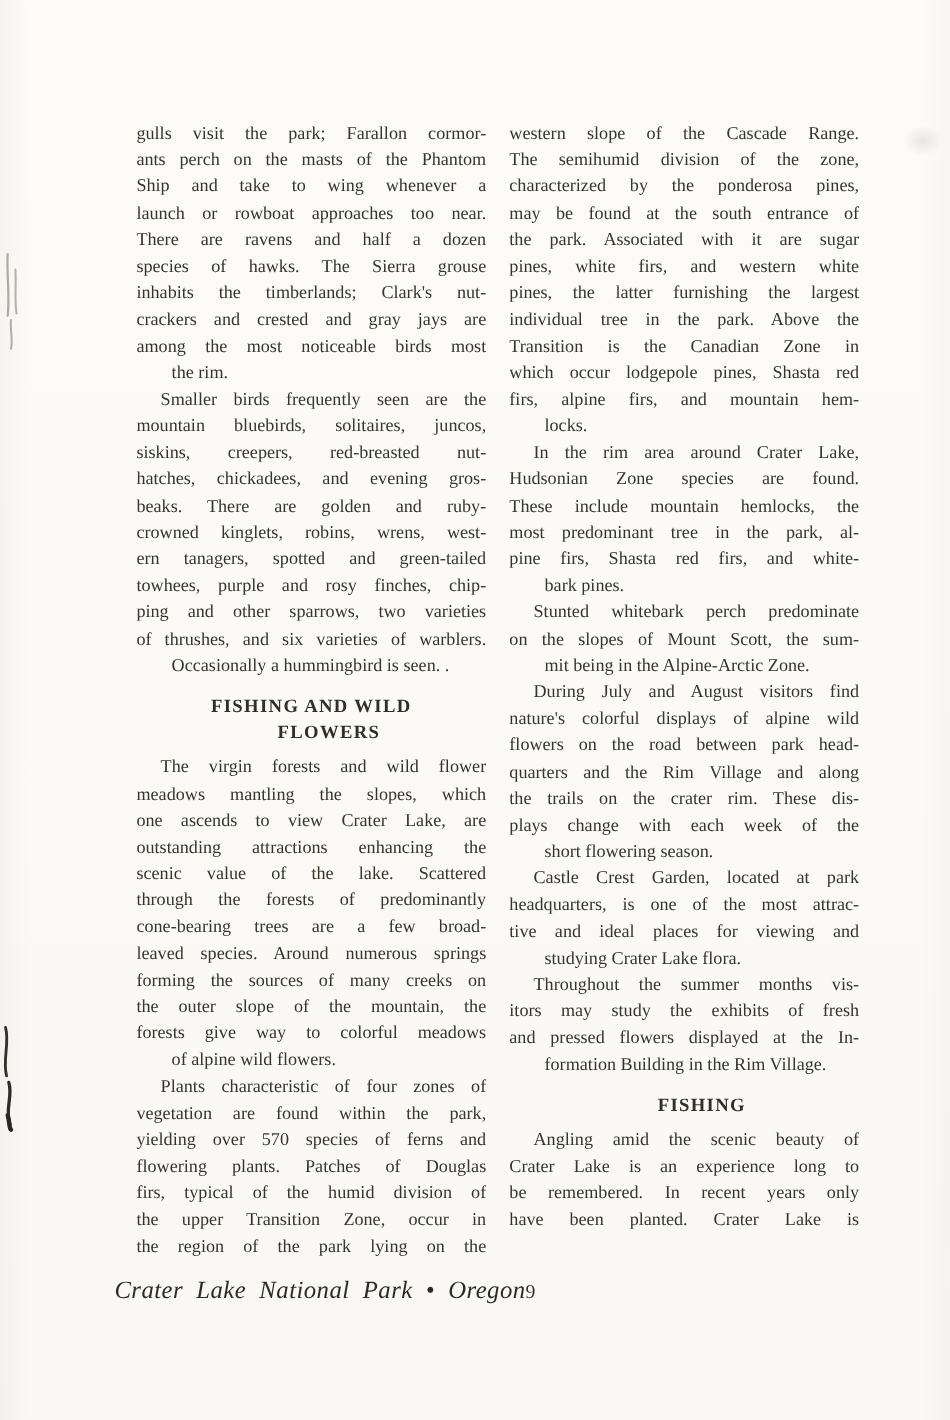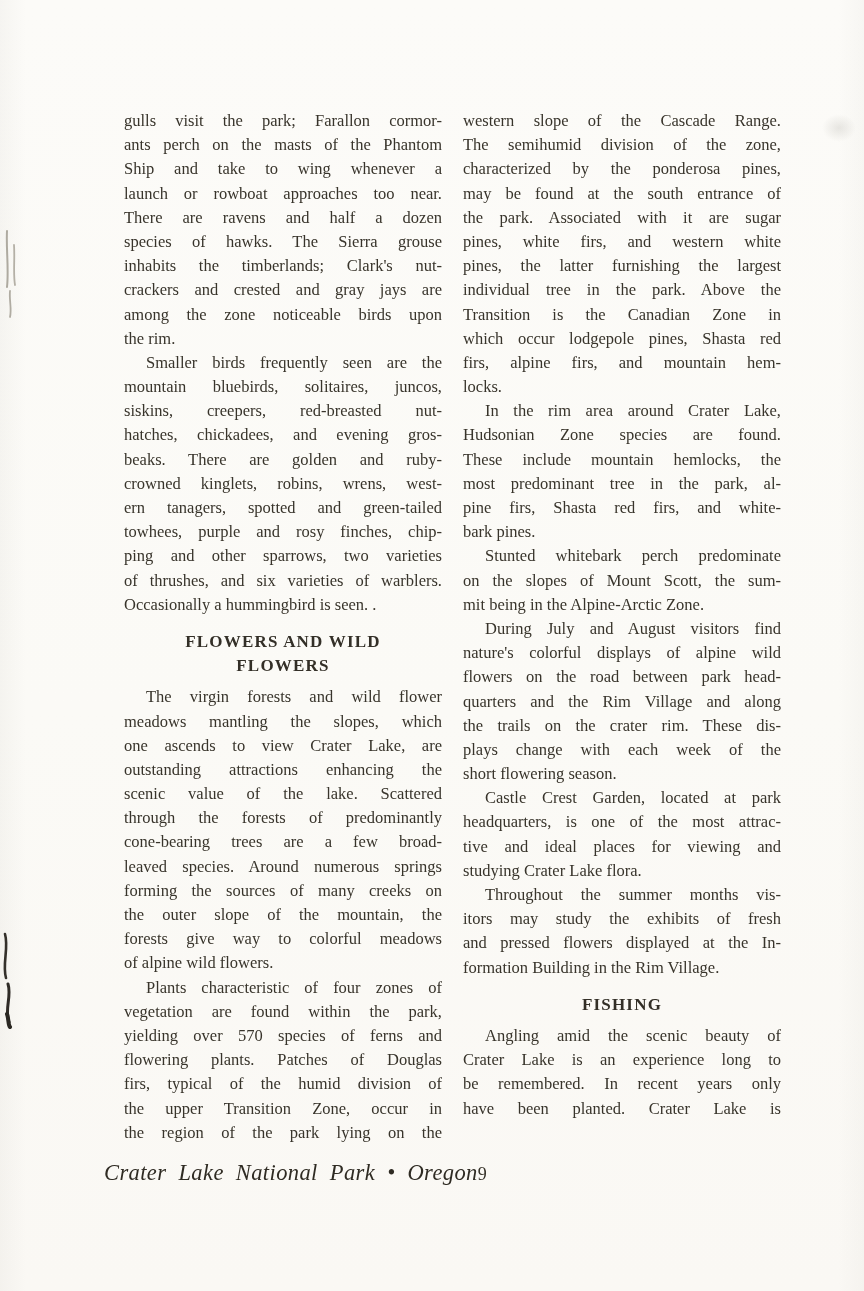--- a/index.html
+++ b/index.html
@@ -24,21 +24,21 @@
     line-height:24.2px;
     color:#38342b;
   }
   .ln{
     text-align:justify;
     text-align-last:justify;
     height:24.2px;
     overflow:hidden;
     white-space:normal;
   }
-  .ln.end{ text-align-last:left; }
+  .ln.end{ text-align-last:left;margin-left:32px; }
   .ln.ind{ text-indent:22px; }
   .para{ margin:0; }
   .heading{ margin:13px 0 7px; }
   .heading .ln{
     text-align:center;
     text-align-last:center;
     font-weight:bold;
     font-size:17px;
     letter-spacing:1.2px;
     color:#332f27;
@@ -94,38 +94,38 @@
     <div class="col" id="col-left">
         <div class="para">
           <div class="ln">gulls visit the park; Farallon cormor-</div>
           <div class="ln">ants perch on the masts of the Phantom</div>
           <div class="ln">Ship and take to wing whenever a</div>
           <div class="ln">launch or rowboat approaches too near.</div>
           <div class="ln">There are ravens and half a dozen</div>
           <div class="ln">species of hawks. The Sierra grouse</div>
           <div class="ln">inhabits the timberlands; Clark's nut-</div>
           <div class="ln">crackers and crested and gray jays are</div>
-          <div class="ln">among the zone noticeable birds upon</div>
+          <div class="ln">among the most noticeable birds most</div>
           <div class="ln end">the rim.</div>
         </div>
         <div class="para">
           <div class="ln ind">Smaller birds frequently seen are the</div>
           <div class="ln">mountain bluebirds, solitaires, juncos,</div>
           <div class="ln">siskins, creepers, red-breasted nut-</div>
           <div class="ln">hatches, chickadees, and evening gros-</div>
           <div class="ln">beaks. There are golden and ruby-</div>
           <div class="ln">crowned kinglets, robins, wrens, west-</div>
           <div class="ln">ern tanagers, spotted and green-tailed</div>
           <div class="ln">towhees, purple and rosy finches, chip-</div>
           <div class="ln">ping and other sparrows, two varieties</div>
           <div class="ln">of thrushes, and six varieties of warblers.</div>
           <div class="ln end">Occasionally a hummingbird is seen. .</div>
         </div>
         <div class="heading">
-          <div class="ln">FLOWERS AND WILD</div>
+          <div class="ln">FISHING AND WILD</div>
           <div class="ln end">FLOWERS</div>
         </div>
         <div class="para">
           <div class="ln ind">The virgin forests and wild flower</div>
           <div class="ln">meadows mantling the slopes, which</div>
           <div class="ln">one ascends to view Crater Lake, are</div>
           <div class="ln">outstanding attractions enhancing the</div>
           <div class="ln">scenic value of the lake. Scattered</div>
           <div class="ln">through the forests of predominantly</div>
           <div class="ln">cone-bearing trees are a few broad-</div>

